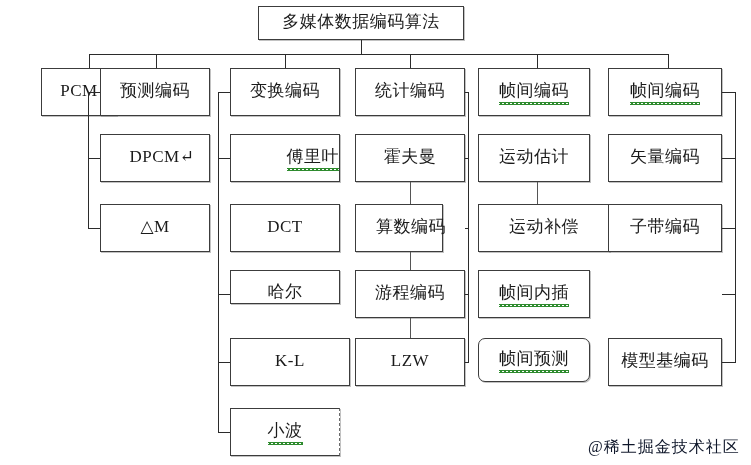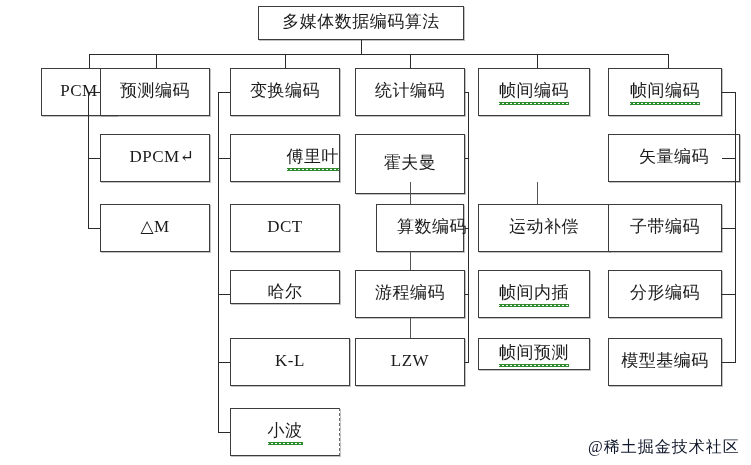--- a/index.html
+++ b/index.html
@@ -134,24 +134,24 @@
   <div class="line v" style="left:218px; top:92px; width:1px; height:340px;"></div>
   <div class="line h" style="left:218px; top:92px; width:12px; height:1px;"></div>
   <div class="line h" style="left:218px; top:158px; width:12px; height:1px;"></div>
   <div class="line h" style="left:218px; top:294px; width:12px; height:1px;"></div>
   <div class="line h" style="left:218px; top:362px; width:12px; height:1px;"></div>
   <div class="line h" style="left:218px; top:432px; width:12px; height:1px;"></div>
 
   <div class="node" style="left:355px; top:68px; width:110px; height:48px;">
     <span class="lbl">统计编码</span>
   </div>
-  <div class="node" style="left:355px; top:134px; width:110px; height:60px;align-items:center;">
+  <div class="node" style="left:355px; top:134px; width:110px; height:48px;align-items:center;">
     <span class="lbl">霍夫曼</span>
   </div>
-  <div class="node" style="left:376px; top:204px; width:88px; height:48px;padding-left:24px;">
+  <div class="node" style="left:355px; top:204px; width:88px; height:48px;padding-left:24px;">
     <span class="lbl">算数编码</span>
   </div>
   <div class="node" style="left:355px; top:270px; width:110px; height:48px;">
     <span class="lbl">游程编码</span>
   </div>
   <div class="node" style="left:355px; top:338px; width:110px; height:48px;">
     <span class="lbl">LZW</span>
   </div>
 
   <div class="line v thin" style="left:410px; top:182px; width:1px; height:22px;"></div>
@@ -161,43 +161,43 @@
   <div class="line v" style="left:468px; top:92px; width:1px; height:270px;"></div>
   <div class="line h" style="left:465px; top:92px; width:4px; height:1px;"></div>
   <div class="line h" style="left:465px; top:158px; width:4px; height:1px;"></div>
   <div class="line h" style="left:465px; top:228px; width:4px; height:1px;"></div>
   <div class="line h" style="left:465px; top:294px; width:4px; height:1px;"></div>
   <div class="line h" style="left:465px; top:362px; width:4px; height:1px;"></div>
 
   <div class="node misspelled" style="left:478px; top:68px; width:112px; height:48px;">
     <span class="lbl">帧间编码</span>
   </div>
+  <div class="node" style="left:478px; top:134px; width:112px; height:48px;">
+    <span class="lbl">运动估计</span>
+  </div>
   <div class="node" style="left:478px; top:204px; width:132px; height:48px;">
     <span class="lbl">运动补偿</span>
   </div>
   <div class="node misspelled" style="left:478px; top:270px; width:112px; height:48px;">
     <span class="lbl">帧间内插</span>
   </div>
-  <div class="node misspelled" style="left:478px; top:338px; width:112px; height:32px;">
+  <div class="node misspelled" style="left:478px; top:338px; width:112px; height:44px;border-radius:7px;">
     <span class="lbl">帧间预测</span>
   </div>
 
   <div class="line v thin" style="left:537px; top:182px; width:1px; height:22px;"></div>
 
   <div class="node misspelled" style="left:608px; top:68px; width:114px; height:48px;">
     <span class="lbl">帧间编码</span>
   </div>
-  <div class="node" style="left:608px; top:134px; width:132px; height:48px;">
+  <div class="node" style="left:608px; top:134px; width:114px; height:48px;">
     <span class="lbl">矢量编码</span>
   </div>
   <div class="node" style="left:608px; top:204px; width:114px; height:48px;justify-content:center;">
     <span class="lbl">子带编码</span>
-  </div>
-  <div class="node" style="left:608px; top:270px; width:114px; height:48px;">
-    <span class="lbl">分形编码</span>
   </div>
   <div class="node" style="left:608px; top:338px; width:114px; height:48px;">
     <span class="lbl">模型基编码</span>
   </div>
 
   <div class="line v" style="left:735px; top:92px; width:1px; height:270px;"></div>
   <div class="line h" style="left:722px; top:92px; width:14px; height:1px;"></div>
   <div class="line h" style="left:722px; top:158px; width:14px; height:1px;"></div>
   <div class="line h" style="left:722px; top:228px; width:14px; height:1px;"></div>
   <div class="line h" style="left:722px; top:294px; width:14px; height:1px;"></div>

